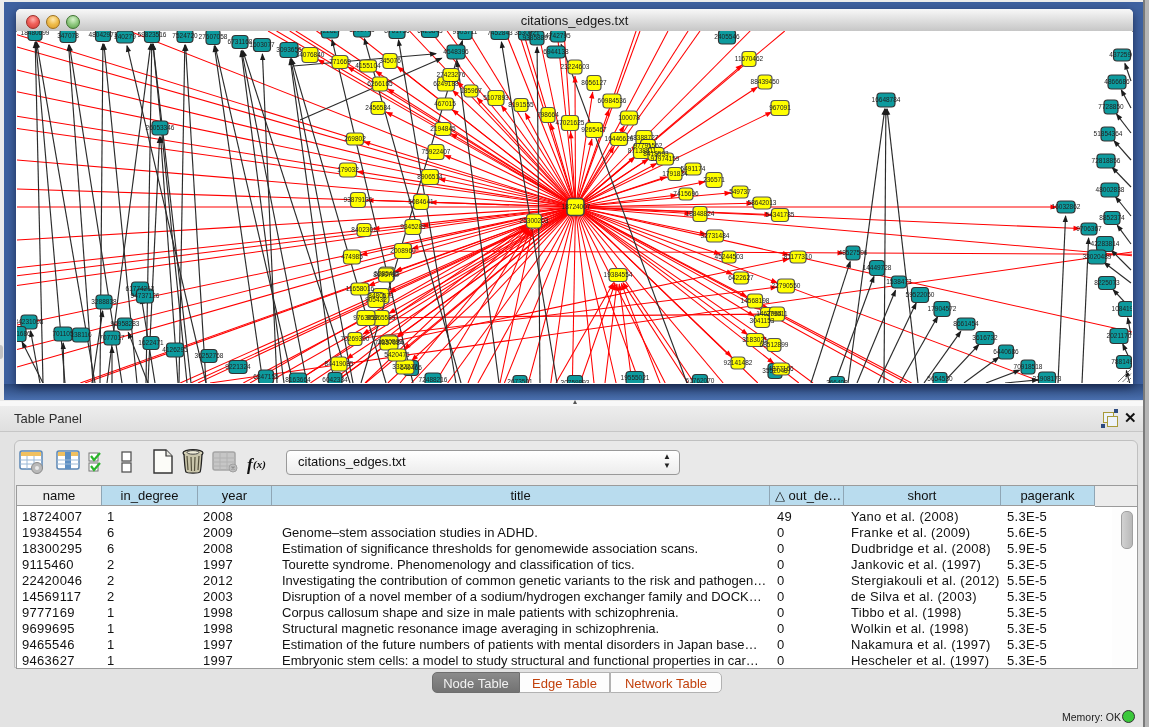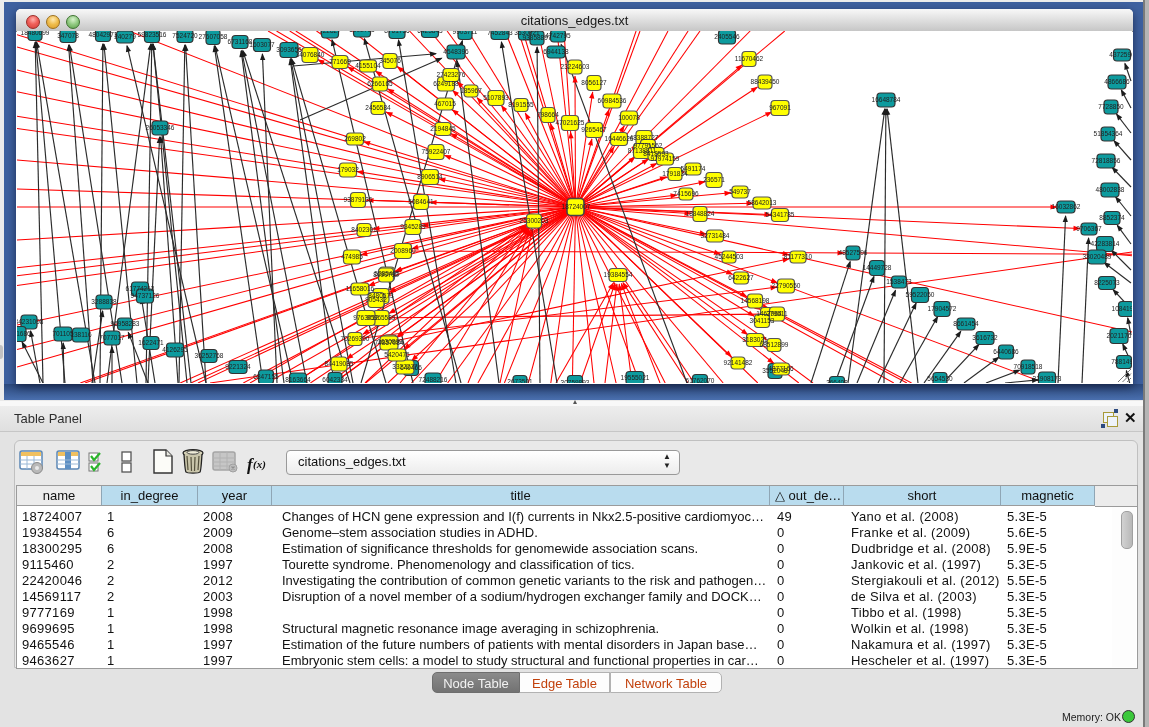--- a/index.html
+++ b/index.html
@@ -777,27 +777,26 @@
 <div class="abs" id="combo"></div>
 <div class="abs" id="combotext">citations_edges.txt</div>
 <div class="abs" id="combosteps">▲<br>▼</div>
 <div class="abs" id="tbl"></div>
 <div class="hcell" style="left:17px;width:85px;background:#ececec;">name</div>
 <div class="hcell" style="left:102px;width:96px;">in_degree</div>
 <div class="hcell" style="left:198px;width:74px;">year</div>
 <div class="hcell" style="left:272px;width:498px;">title</div>
 <div class="hcell" style="left:770px;width:74px;text-align:left;padding-left:5px;">△ out_de…</div>
 <div class="hcell" style="left:844px;width:157px;text-align:center;">short</div>
-<div class="hcell" style="left:1001px;width:94px;">magnetic</div>
+<div class="hcell" style="left:1001px;width:94px;">pagerank</div>
 <div class="abs" style="left:1095px;top:486px;width:42px;height:20px;background:#ececec;border-bottom:1px solid #9b9b9b;"></div>
 <div class="trow" style="top:508px">
 <span style="left:22px">18724007</span>
     <span style="left:107px">1</span>
     <span style="left:203px">2008</span>
-    <span class="t" style="left:282px">Changes of HCN gene expression and I(f) currents in Nkx2.5-positive cardiomyoc…</span>
     <span style="left:777px">49</span>
     <span style="left:851px">Yano et al. (2008)</span>
     <span style="left:1007px">5.3E-5</span>
   </div>
 <div class="trow" style="top:524px">
 <span style="left:22px">19384554</span>
     <span style="left:107px">6</span>
     <span style="left:203px">2009</span>
     <span class="t" style="left:282px">Genome–stem association studies in ADHD.</span>
     <span style="left:777px">0</span>
@@ -837,20 +836,21 @@
     <span style="left:203px">2003</span>
     <span class="t" style="left:282px">Disruption of a novel member of a sodium/hydrogen exchanger family and DOCK…</span>
     <span style="left:777px">0</span>
     <span style="left:851px">de Silva et al. (2003)</span>
     <span style="left:1007px">5.3E-5</span>
   </div>
 <div class="trow" style="top:604px">
 <span style="left:22px">9777169</span>
     <span style="left:107px">1</span>
     <span style="left:203px">1998</span>
+    <span class="t" style="left:282px">Corpus callosum shape and size in male patients with schizophrenia.</span>
     <span style="left:777px">0</span>
     <span style="left:851px">Tibbo et al. (1998)</span>
     <span style="left:1007px">5.3E-5</span>
   </div>
 <div class="trow" style="top:620px">
 <span style="left:22px">9699695</span>
     <span style="left:107px">1</span>
     <span style="left:203px">1998</span>
     <span class="t" style="left:282px">Structural magnetic resonance image averaging in schizophrenia.</span>
     <span style="left:777px">0</span>

